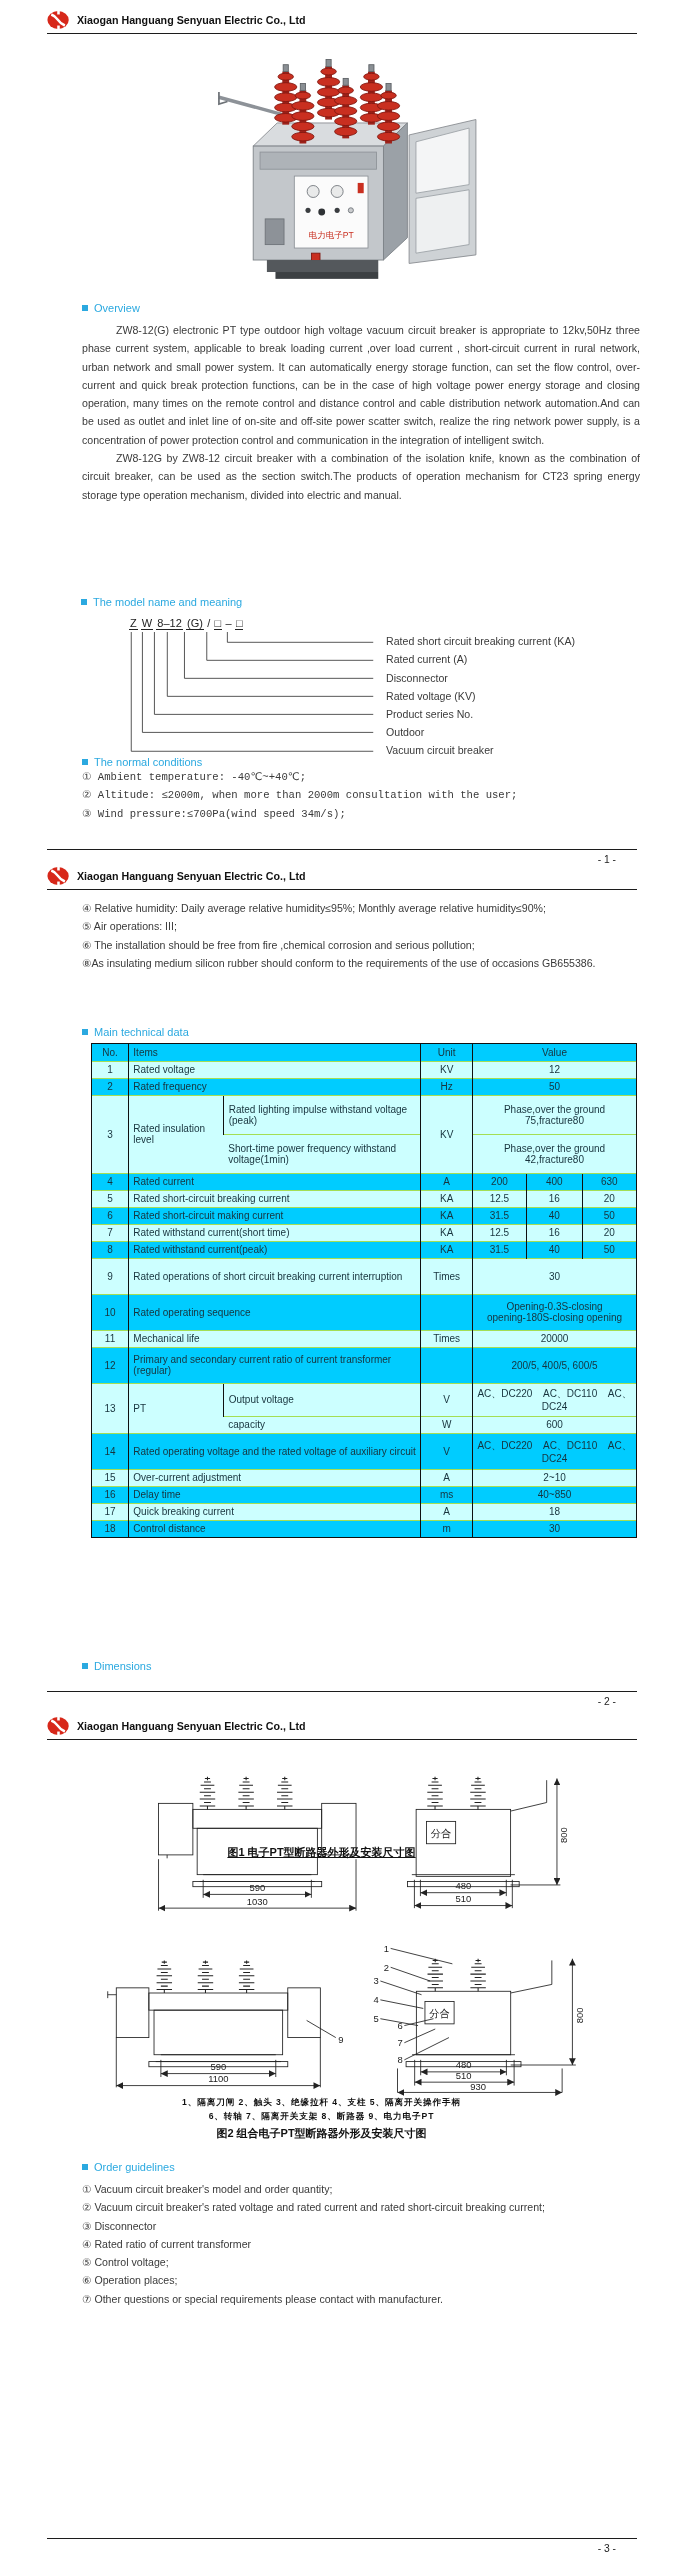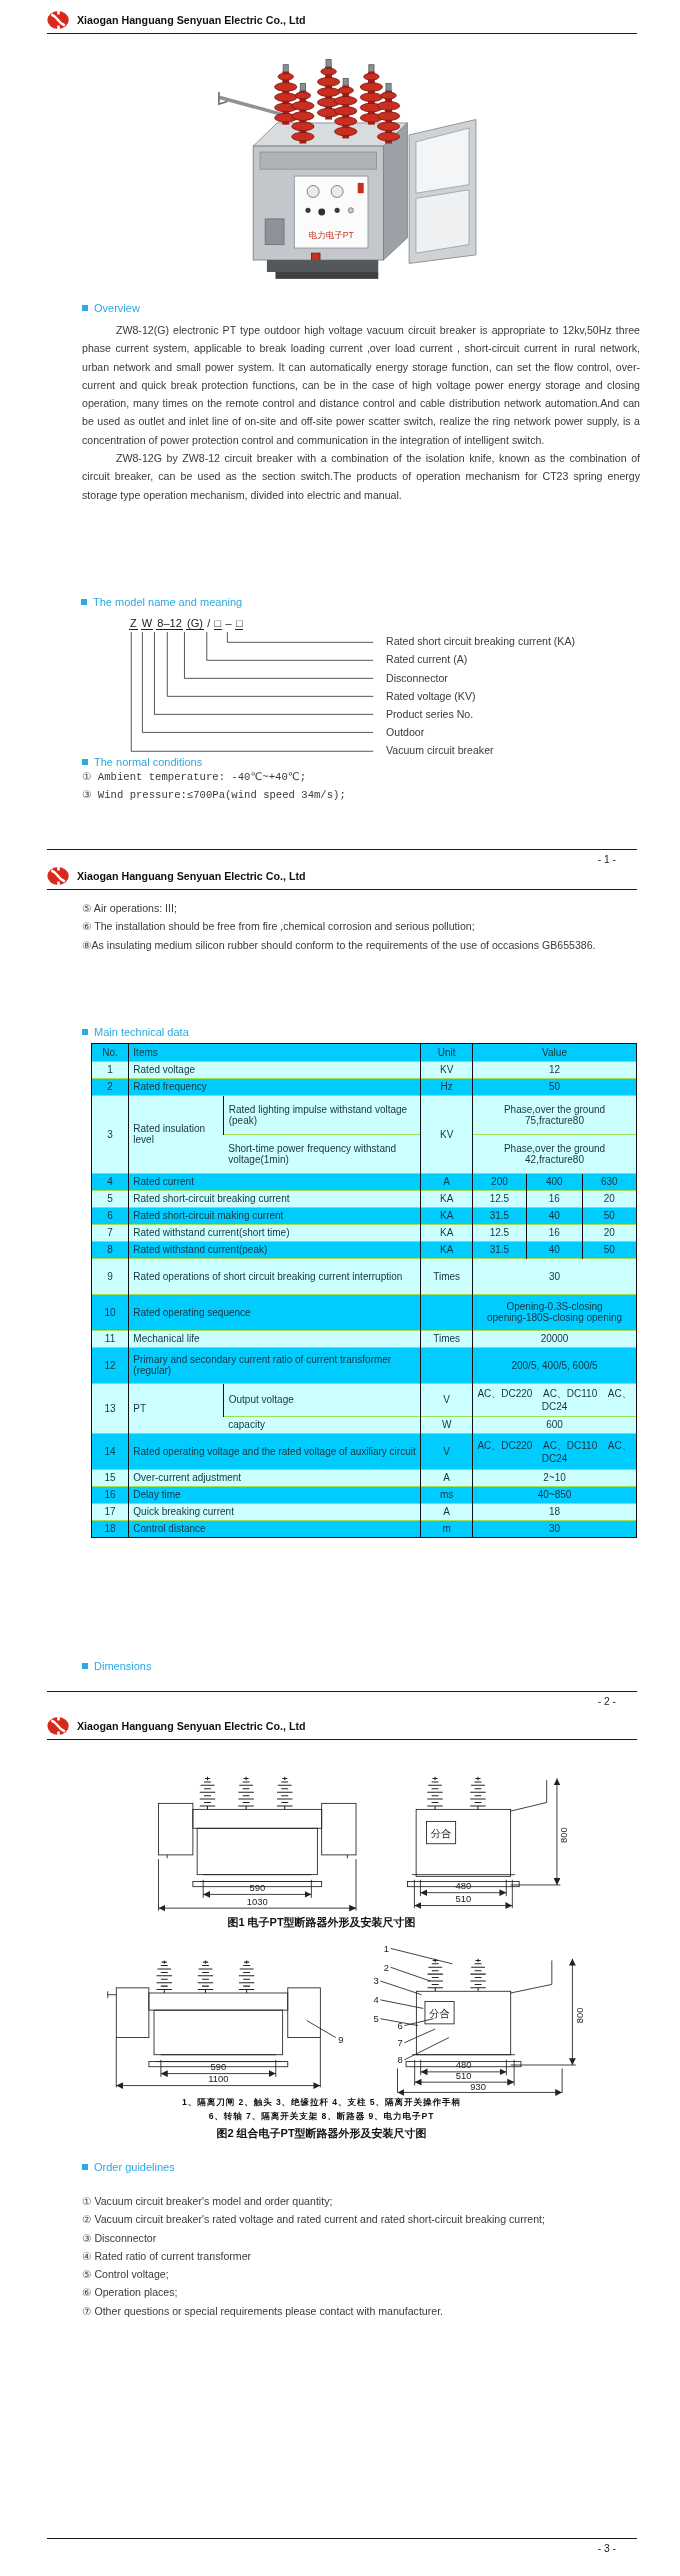--- a/index.html
+++ b/index.html
@@ -151,38 +151,40 @@
   <div class="mlabel" style="top:148px;">Vacuum circuit breaker</div>
 </div>
 
 <div class="abs" style="left:82px;top:756px;width:558px;">
   <div class="sec-head">
     <span class="sq"></span>
     <span>The normal conditions</span>
   </div>
   <div class="btxt list" style="margin-top:0;font-family:Liberation Mono, monospace;">
     <div class="li">①  Ambient temperature: -40℃~+40℃;</div>
+    <div class="li">②  Altitude: ≤2000m, when more than 2000m consultation with the user;</div>
     <div class="li">③  Wind pressure:≤700Pa(wind speed 34m/s);</div>
   </div>
 </div>
 
 <div class="abs footline" style="top:849px;"></div>
 <div class="abs pnum" style="top:854px;right:64px;">- 1 -</div>
 
 <div class="abs hdr" style="top:863px;">
   <svg width="23" height="20" viewBox="0 0 27 23">
     <ellipse cx="13" cy="11.5" rx="12.5" ry="10.5" fill="#d7281a"></ellipse>
     <path d="M5,5 C14,8 11,14 21,18" stroke="#ffffff" stroke-width="3" fill="none"></path>
     <rect x="12" y="0" width="3" height="5" fill="#ffffff"></rect>
     <rect x="12" y="18" width="3" height="5" fill="#ffffff"></rect>
   </svg>
   <span class="cname">Xiaogan Hanguang Senyuan Electric Co., Ltd</span>
 </div>
 
 <div class="abs btxt list" style="left:82px;top:899px;width:558px;">
+  <div class="li">④ Relative humidity: Daily average relative humidity≤95%; Monthly average relative humidity≤90%;</div>
   <div class="li">⑤ Air operations: III;</div>
   <div class="li">⑥ The installation should be free from fire ,chemical corrosion and serious pollution;</div>
   <div class="li no-hang">⑧As insulating medium silicon rubber should conform to the requirements of the use of occasions GB655386.</div>
 </div>
 
 <div class="abs sec-head" style="left:82px;top:1026px;">
   <span class="sq"></span>
   <span>Main technical data</span>
 </div>
 
@@ -398,21 +400,21 @@
     <use href="#insA" x="422" y="24"></use>
   <g font-size="11" fill="#222" text-anchor="middle">
     <text x="175" y="157">590</text>
     <text x="175" y="173">1030</text>
     <text x="415" y="155">480</text>
     <text x="415" y="170">510</text>
     <text x="536" y="92" transform="rotate(-90 536 92)">800</text>
     <text x="389" y="94" font-size="12">分合</text>
   </g>
 </svg>
-<div class="abs figcap" style="left:47px;top:1915px;width:549px;">图1   电子PT型断路器外形及安装尺寸图</div>
+<div class="abs figcap" style="left:47px;top:1845px;width:549px;text-decoration:underline;">图1   电子PT型断路器外形及安装尺寸图</div>
 
 <svg class="abs" style="left:82px;top:1938px;" width="523" height="158" viewBox="0 0 610 184">
   <g stroke="#222" fill="none" stroke-width="1">
 
     <rect x="40" y="58" width="38" height="58"></rect>
     <rect x="240" y="58" width="38" height="58"></rect>
     <rect x="78" y="64" width="162" height="20"></rect>
     <rect x="84" y="84" width="150" height="52"></rect>
     <path d="M30,66 h10 M30,62 v8"></path>
     <path d="M92,136 h134 M86,144 h146"></path>
@@ -475,21 +477,21 @@
 </svg>
 <div class="abs figleg" style="left:47px;top:2097px;width:549px;">1、隔离刀闸   2、触头   3、绝缘拉杆   4、支柱   5、隔离开关操作手柄</div>
 <div class="abs figleg" style="left:47px;top:2111px;width:549px;">6、转轴   7、隔离开关支架   8、断路器   9、电力电子PT</div>
 <div class="abs figcap" style="left:47px;top:2126px;width:549px;">图2   组合电子PT型断路器外形及安装尺寸图</div>
 
 <div class="abs" style="left:82px;top:2161px;width:558px;">
   <div class="sec-head">
     <span class="sq"></span>
     <span>Order guidelines</span>
   </div>
-  <div class="btxt list" style="margin-top:19px;">
+  <div class="btxt list" style="margin-top:7px;">
     <div class="li">①  Vacuum circuit breaker's model and order quantity;</div>
     <div class="li">②  Vacuum circuit breaker's rated voltage and rated current and rated short-circuit breaking current;</div>
     <div class="li">③  Disconnector</div>
     <div class="li">④  Rated ratio of current transformer</div>
     <div class="li">⑤  Control voltage;</div>
     <div class="li">⑥  Operation places;</div>
     <div class="li">⑦   Other questions or special requirements please contact with manufacturer.</div>
   </div>
 </div>
 

